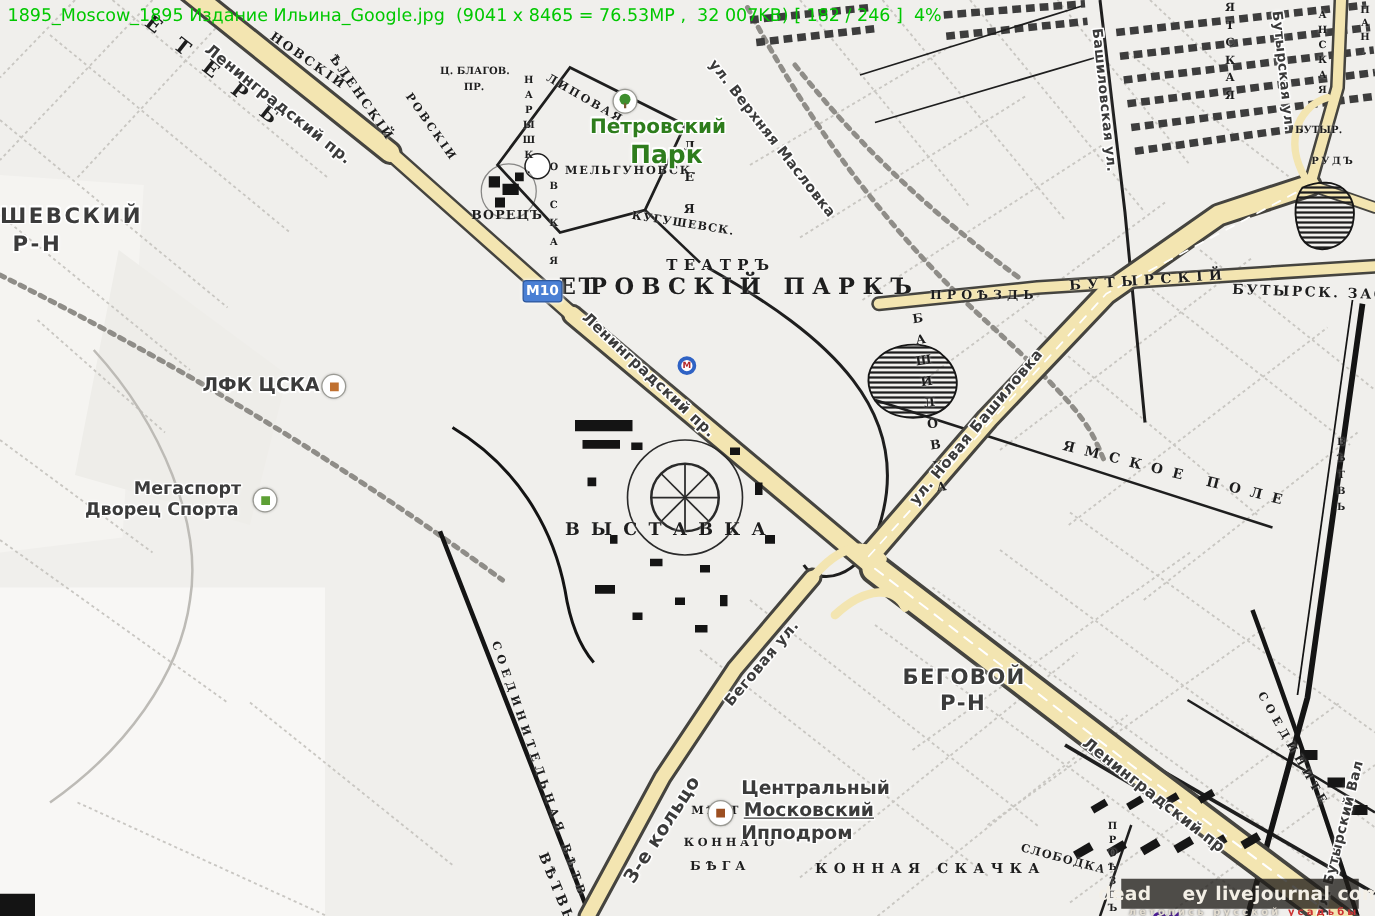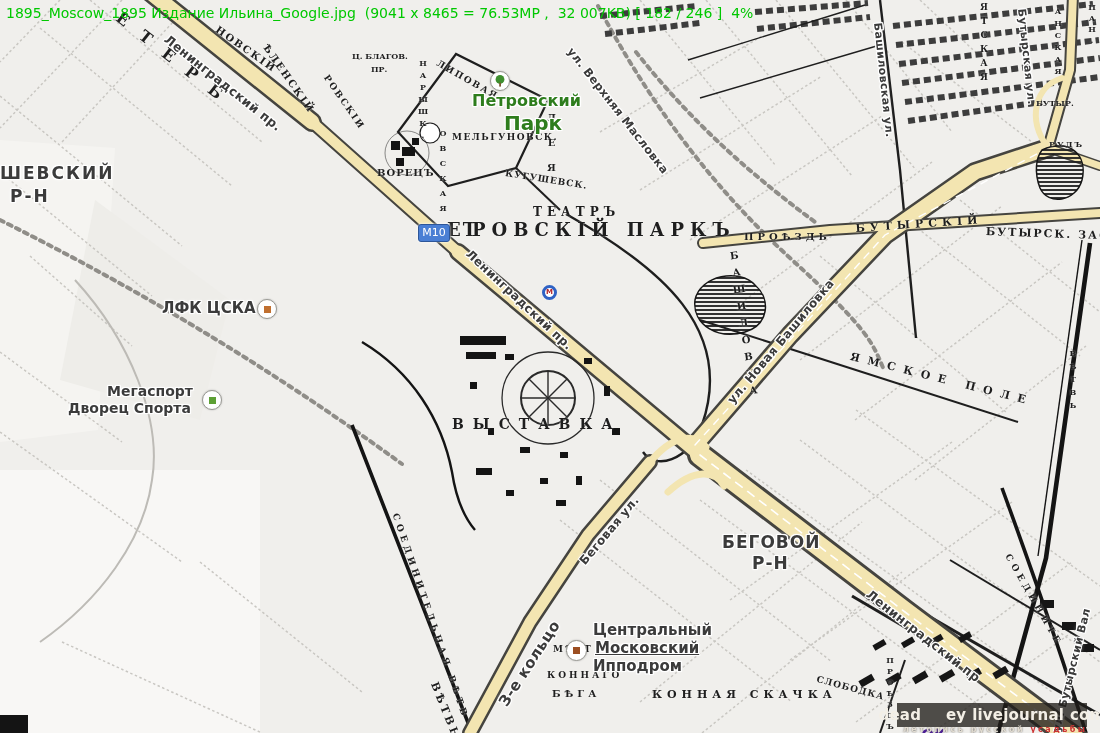--- a/index.html
+++ b/index.html
@@ -15,21 +15,21 @@
   
   .ml,.ms{position:absolute;z-index:3;font-weight:bold;color:#3b3b3b;white-space:nowrap;
       text-shadow:-1px -1px 0 #fff,1px -1px 0 #fff,-1px 1px 0 #fff,1px 1px 0 #fff,
                   -1px 0 0 #fff,1px 0 0 #fff,0 -1px 0 #fff,0 1px 0 #fff,0 0 4px #fff;}
   .ms{font-size:12px;transform-origin:0 50%;letter-spacing:.4px;}
   .green{color:#2e7d1d;}
   .marker{position:absolute;z-index:4;border-radius:50%;background:#fff;border:1px solid #9a9a94;
       display:flex;align-items:center;justify-content:center;box-shadow:0 0 2px rgba(0,0,0,.25);}
   .sq{width:7px;height:7px;}
   #m10{position:absolute;z-index:4;width:30px;height:16px;background:#4a7fd4;border:1px solid #2d5699;
-      border-radius:3px;color:#fff;font-size:11px;font-weight:normal;text-align:center;line-height:16px;
+      border-radius:3px;color:#fff;font-size:11px;font-weight:bold;text-align:center;line-height:16px;
       box-shadow:0 0 3px #fff;}
   #metro{position:absolute;z-index:4;width:9px;height:9px;border-radius:50%;background:#fff;
       border:3px solid #2f62c4;display:flex;align-items:center;justify-content:center;}
   #metro .mm{color:#b2252a;font-size:7px;font-weight:bold;line-height:7px;}
   #viewer-title{position:absolute;z-index:6;left:6px;top:5px;font-size:14px;color:#00c800;
       font-family:"DejaVu Sans",sans-serif;white-space:pre;}
   #watermark{position:absolute;z-index:5;left:897px;top:703px;width:190px;height:24px;
       background:rgba(32,29,25,.78);display:flex;align-items:center;justify-content:center;
       font-size:15px;font-weight:bold;letter-spacing:.2px;}
   #watermark .w{color:#f3efe6;} #watermark .r{color:#4c1d95;margin-top:41px;}
@@ -239,21 +239,21 @@
 <div class="olv" style="left:418px;top:58px;font-size:8px;letter-spacing:2px;">НАРЫШК.</div>
 <div class="ol" style="left:440px;top:58px;font-size:9px;letter-spacing:2px;transform:rotate(30deg);">ЛИПОВАЯ</div>
 <div class="olv" style="left:438px;top:128px;font-size:8px;letter-spacing:5px;">ОВСКАЯ</div>
 <div class="olv" style="left:546px;top:112px;font-size:10px;letter-spacing:14px;">ЛЕЯ</div>
 <div class="ol" style="left:124px;top:8px;font-size:16px;letter-spacing:17px;transform:rotate(38deg);">ЕТЕРБ</div>
 <div class="ol" style="left:852px;top:350px;font-size:11px;letter-spacing:8px;transform:rotate(14deg);">ЯМСКОЕ ПОЛЕ</div>
 <div class="ol" style="left:744px;top:231px;font-size:10px;letter-spacing:4px;">ПРОѢЗДЬ</div>
 <div class="ol" style="left:855px;top:222px;font-size:11px;letter-spacing:5px;transform:rotate(-4deg);">БУТЫРСКІЙ</div>
 <div class="ol" style="left:986px;top:225px;font-size:11px;letter-spacing:2px;transform:rotate(2deg);">БУТЫРСК. ЗАСТ.</div>
 <div class="ol" style="left:1036px;top:98px;font-size:8px;">БУТЫР.</div>
-<div class="ol" style="left:1049px;top:123px;font-size:8px;letter-spacing:2px;margin-top:16px;">РУДЪ</div>
+<div class="ol" style="left:1049px;top:123px;font-size:8px;letter-spacing:2px;">РУДЪ</div>
 <div class="olv" style="left:1053px;top:6px;font-size:8px;letter-spacing:2px;">АНСКАЯ</div>
 <div class="olv" style="left:1087px;top:2px;font-size:8px;letter-spacing:1px;">ПАН.</div>
 <div class="olv" style="left:979px;top:2px;font-size:9px;letter-spacing:4px;">ЯТСКАЯ</div>
 <div class="olv" style="left:728px;top:250px;font-size:10px;letter-spacing:6px;transform:rotate(-8deg);">БАШИЛОВКА</div>
 <div class="ol" style="left:652px;top:688px;font-size:11px;letter-spacing:5px;">КОННАЯ СКАЧКА</div>
 <div class="ol" style="left:553px;top:644px;font-size:9px;letter-spacing:2px;">МѢСТ</div>
 <div class="ol" style="left:547px;top:670px;font-size:9px;letter-spacing:3px;">КОННАГО</div>
 <div class="ol" style="left:552px;top:688px;font-size:10px;letter-spacing:4px;">БѢГА</div>
 <div class="ol" style="left:818px;top:674px;font-size:9px;letter-spacing:1px;transform:rotate(15deg);">СЛОБОДКА</div>
 <div class="olv" style="left:885px;top:655px;font-size:8px;letter-spacing:1px;">ПРОѢЗДЪ</div>

